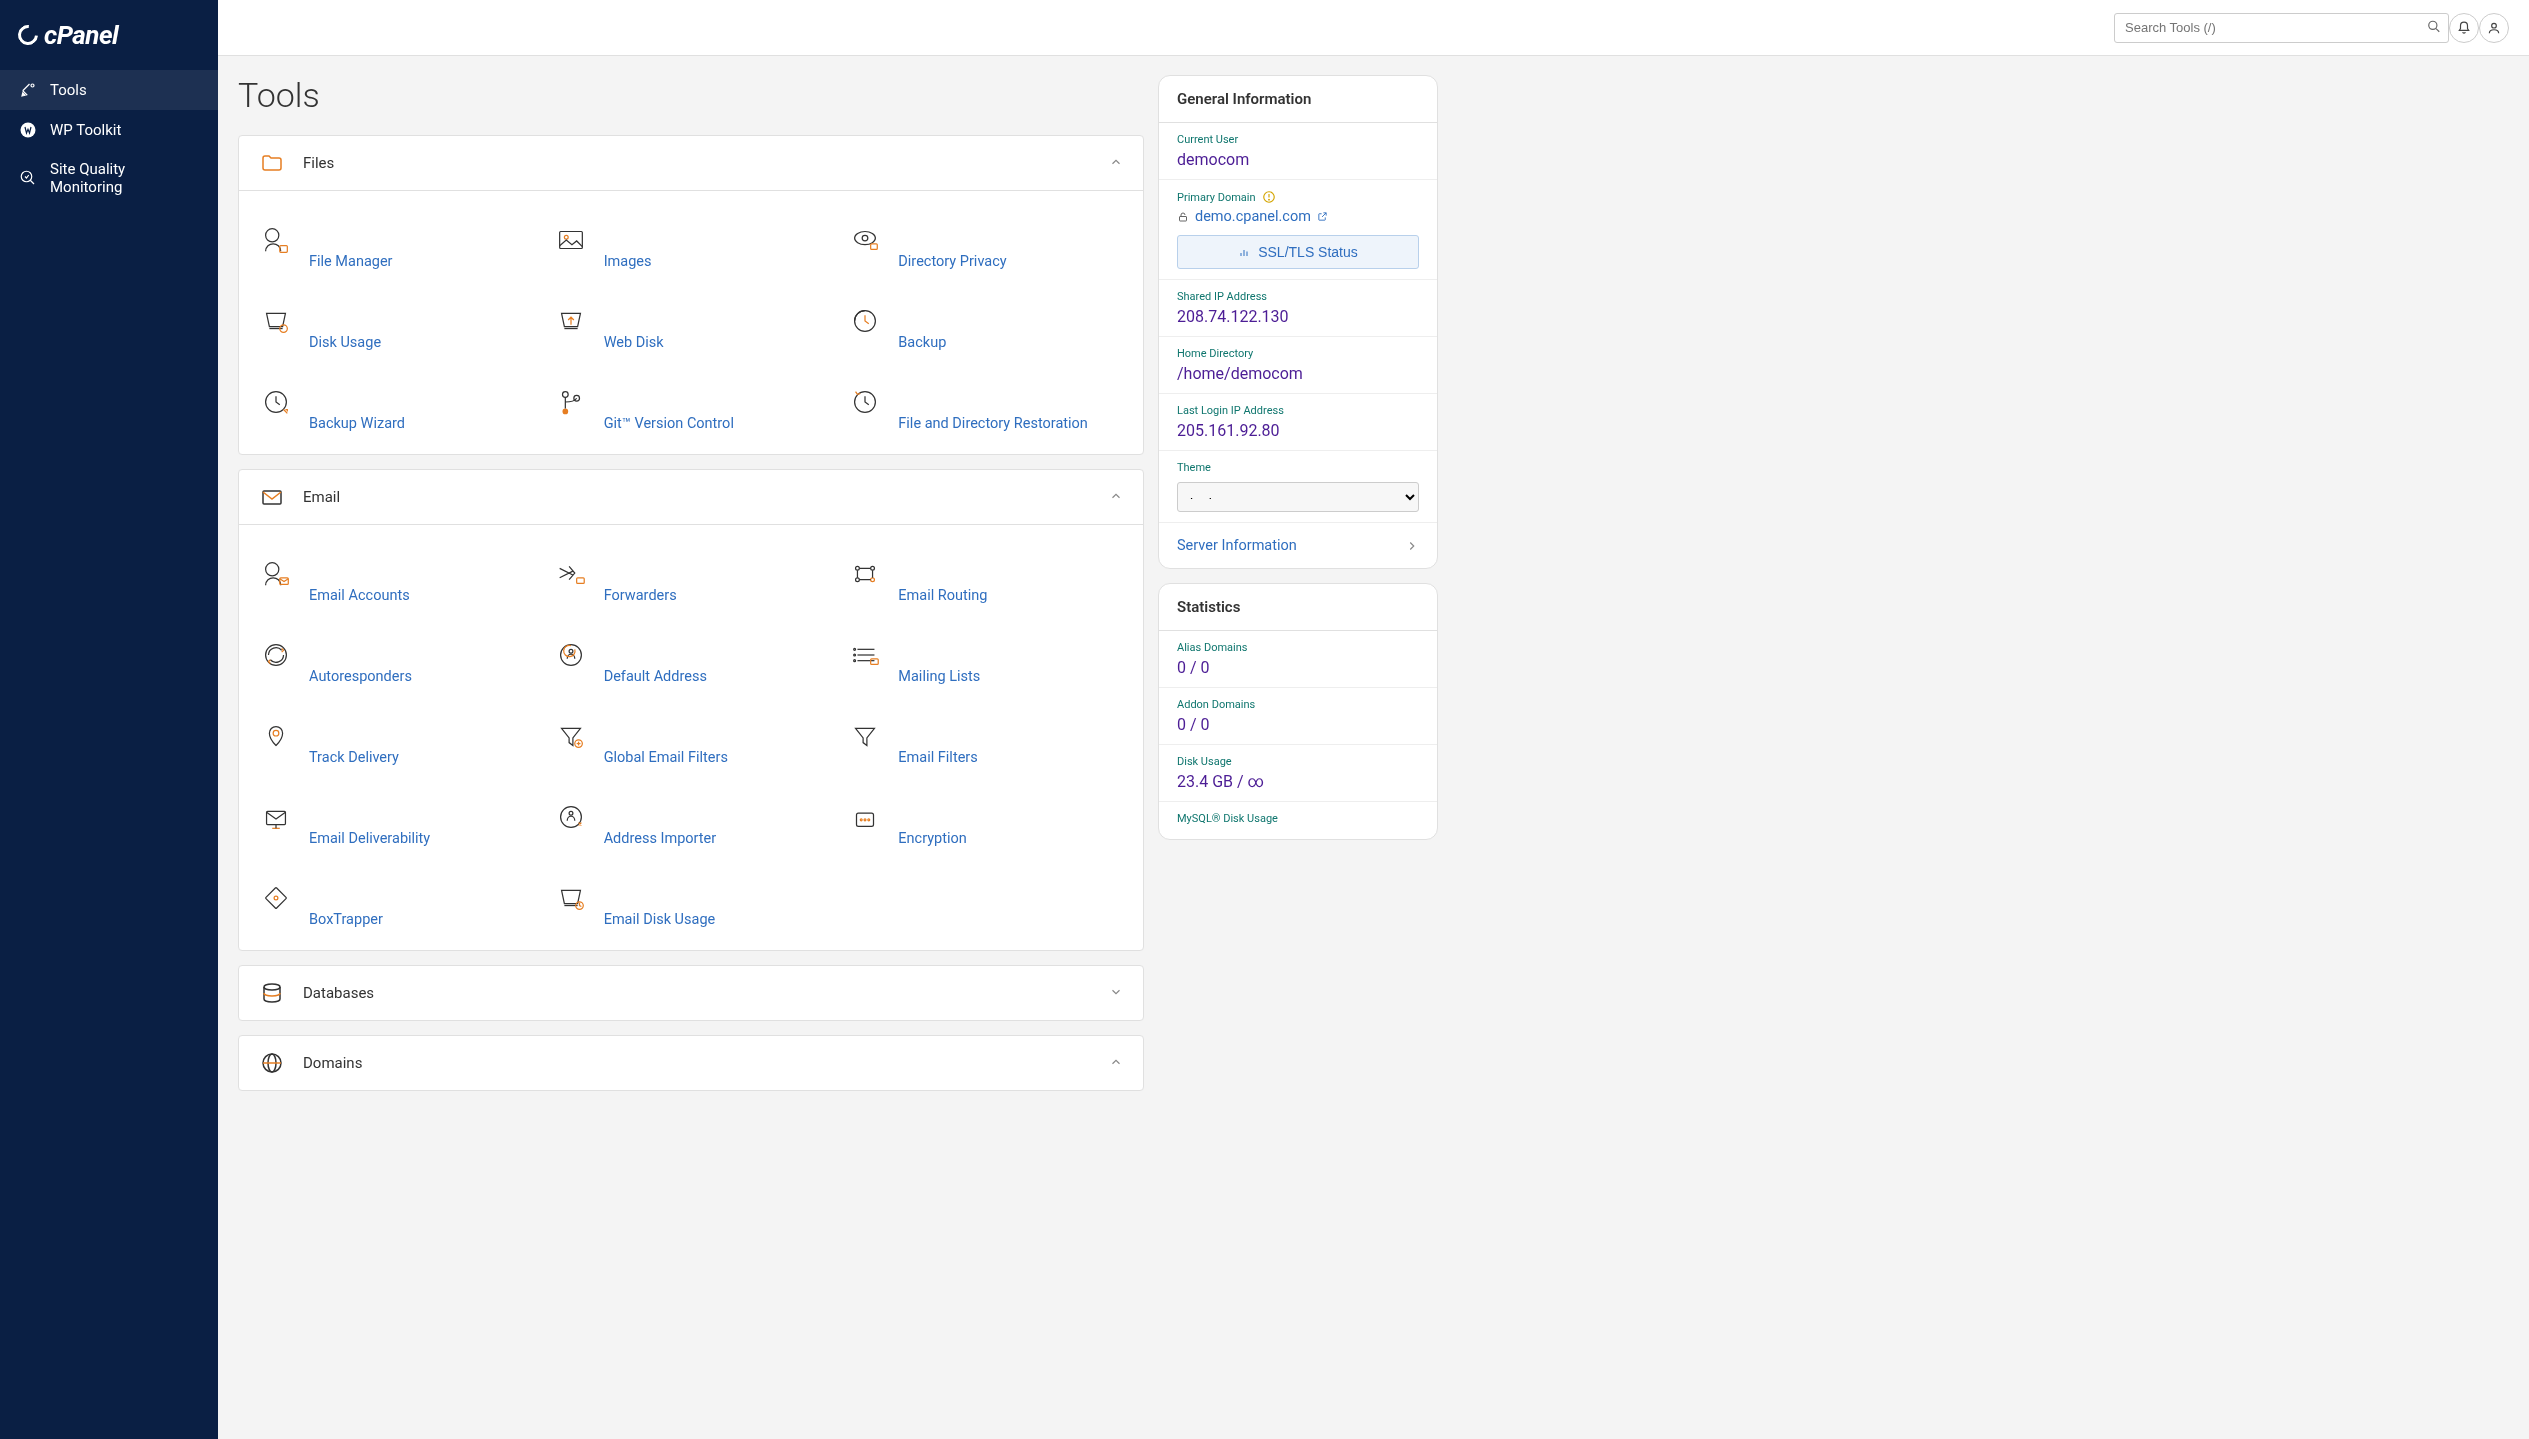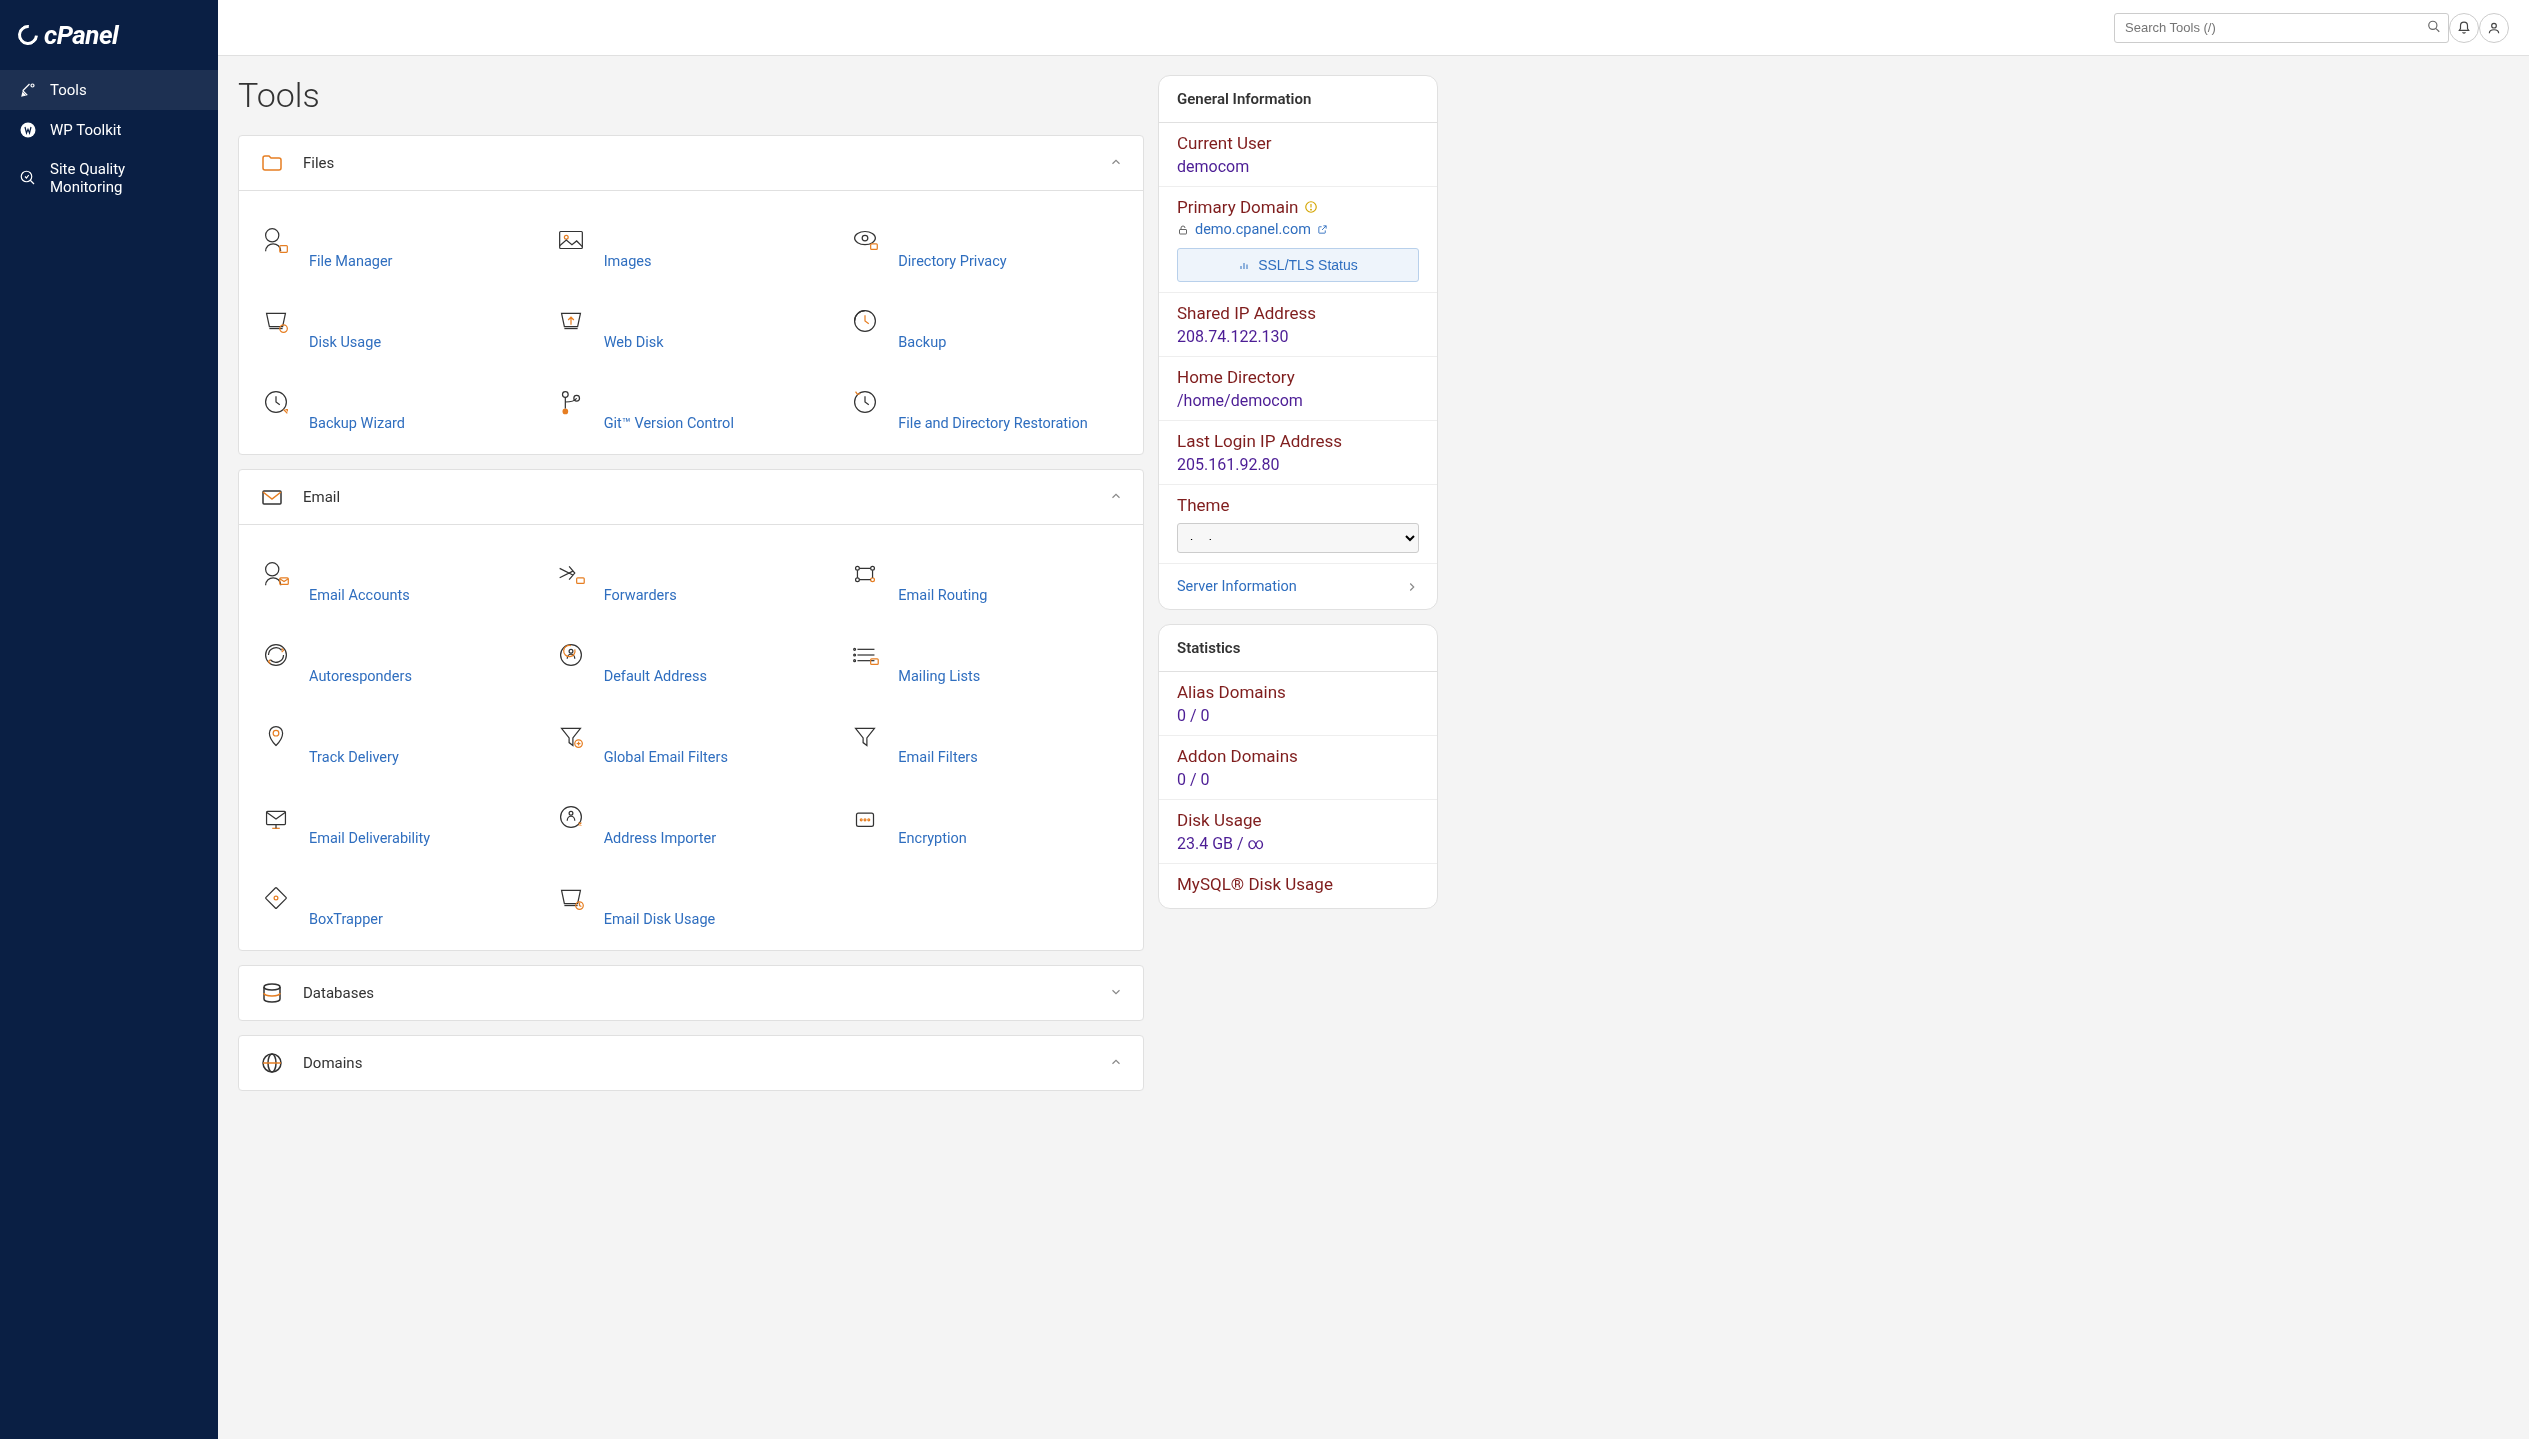--- a/index.html
+++ b/index.html
@@ -190,22 +190,22 @@
     font-weight:600;
     font-size:15px;
     border-bottom:1px solid var(--border);
   }
   .side-row{
     padding:10px 18px;
     border-bottom:1px solid #eee;
   }
   .side-row:last-child{border-bottom:none;}
   .side-label{
-    font-size:17px;
-    color:#7f1d1d;
+    font-size:11px;
+    color:#0f766e;
     margin-bottom:4px;
     display:flex;align-items:center;gap:6px;
   }
   .side-value{
     font-size:16px;
     color:#4c1d95;
   }
   .side-link{
     color:var(--link);
     font-size:14.5px;

